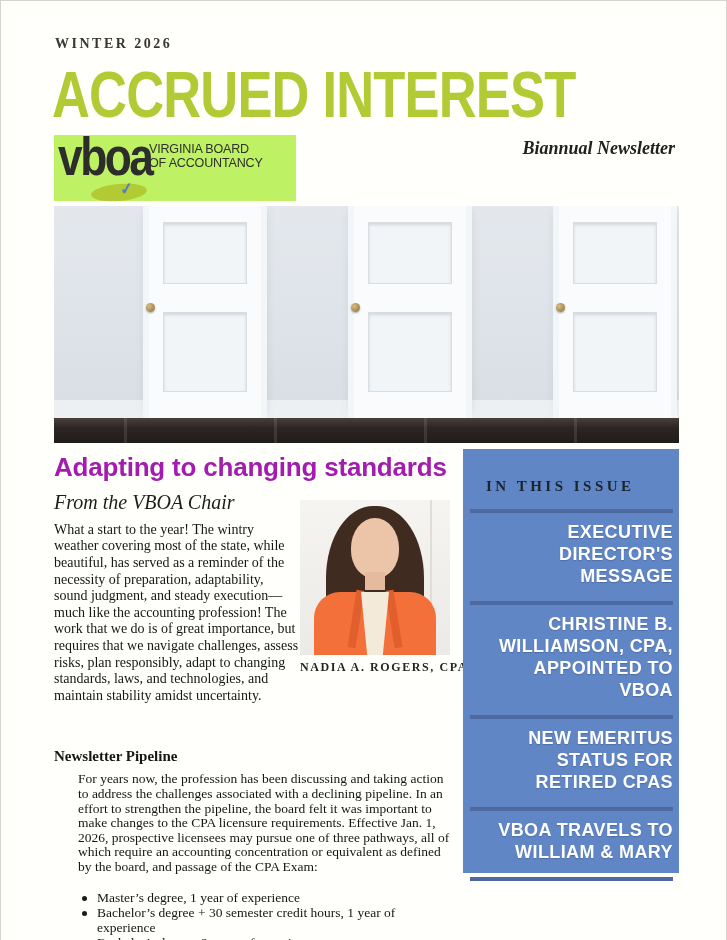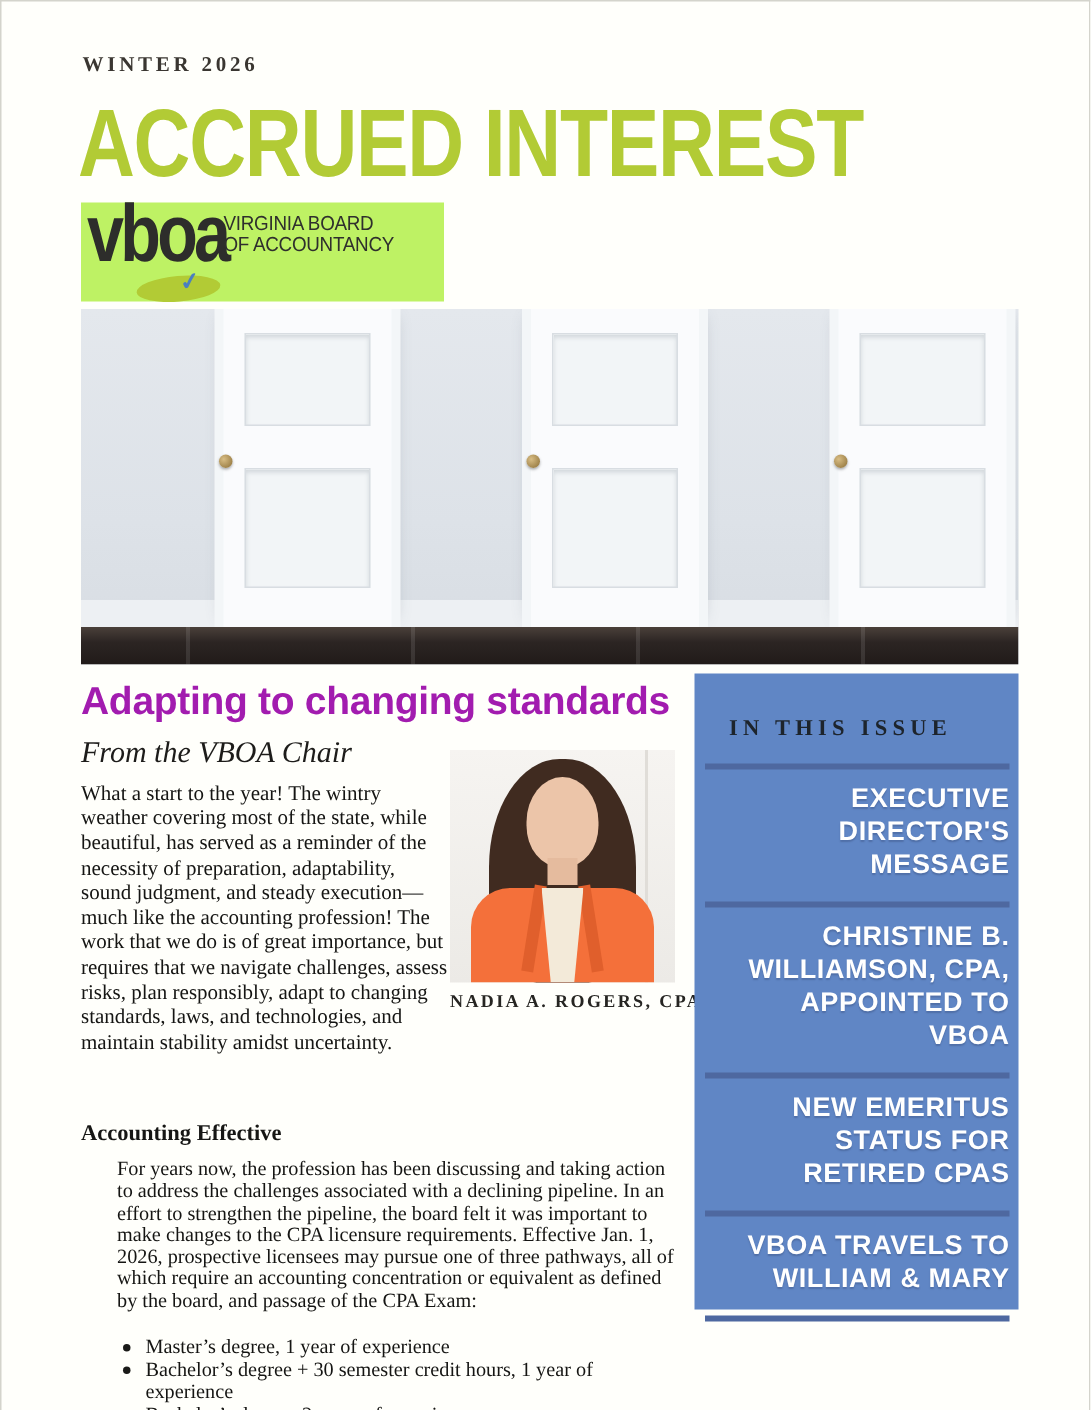--- a/index.html
+++ b/index.html
@@ -153,20 +153,21 @@
   <div class="logo-box">
     <div class="logo-word">vboa</div>
     <div class="logo-leaf"></div>
     <div class="logo-check">✓</div>
     <div class="logo-org">
       <div>VIRGINIA BOARD</div>
       <div>OF ACCOUNTANCY</div>
     </div>
   </div>
 
+  <div class="newsletter-type">Biannual Newsletter</div>
 
   <div class="hero">
     <div class="baseboard"></div>
     <div class="door d1">
       <div class="panel-top"></div>
         <div class="panel-bottom"></div>
         <div class="knob"></div>
     </div>
     <div class="door d2">
       <div class="panel-top"></div>
@@ -195,21 +196,21 @@
           <div class="neck"></div>
           <div class="blazer"></div>
           <div class="lapel-l"></div>
             <div class="lapel-r"></div>
           <div class="shirt"></div>
         </div>
         <figcaption class="portrait-caption">NADIA A. ROGERS, CPA</figcaption>
       </figure>
     </div>
 
-    <h4 class="section-heading">Accounting Effective</h4>
+    <h4 class="section-heading">Newsletter Pipeline</h4>
     <p class="body-text">For years now, the profession has been discussing and taking action to address the challenges associated with a declining pipeline. In an effort to strengthen the pipeline, the board felt it was important to make changes to the CPA licensure requirements. Effective Jan. 1, 2026, prospective licensees may pursue one of three pathways, all of which require an accounting concentration or equivalent as defined by the board, and passage of the CPA Exam:</p>
 
     <ul class="pathways">
       <li>Master’s degree, 1 year of experience</li>
       <li>Bachelor’s degree + 30 semester credit hours, 1 year of experience</li>
       <li>Bachelor’s degree, 2 years of experience</li>
     </ul>
 
   </div>
 

